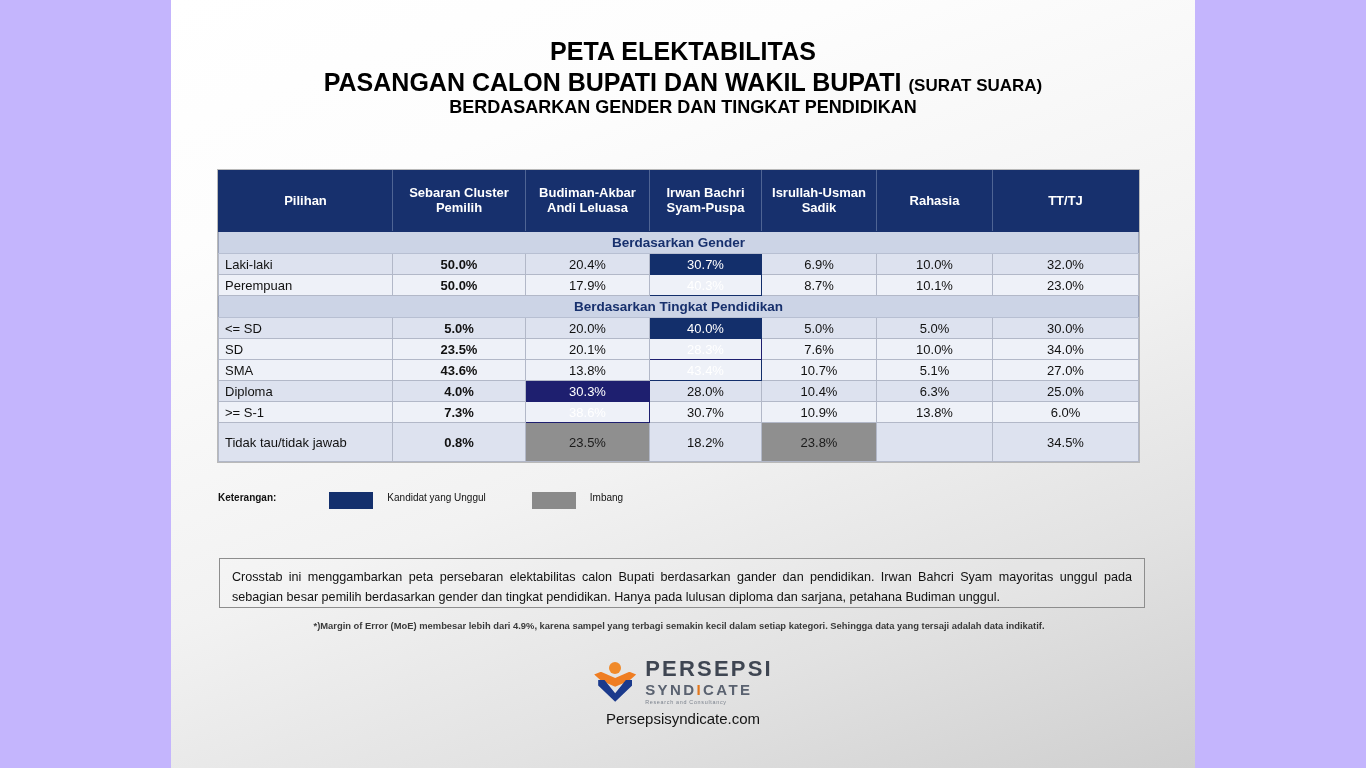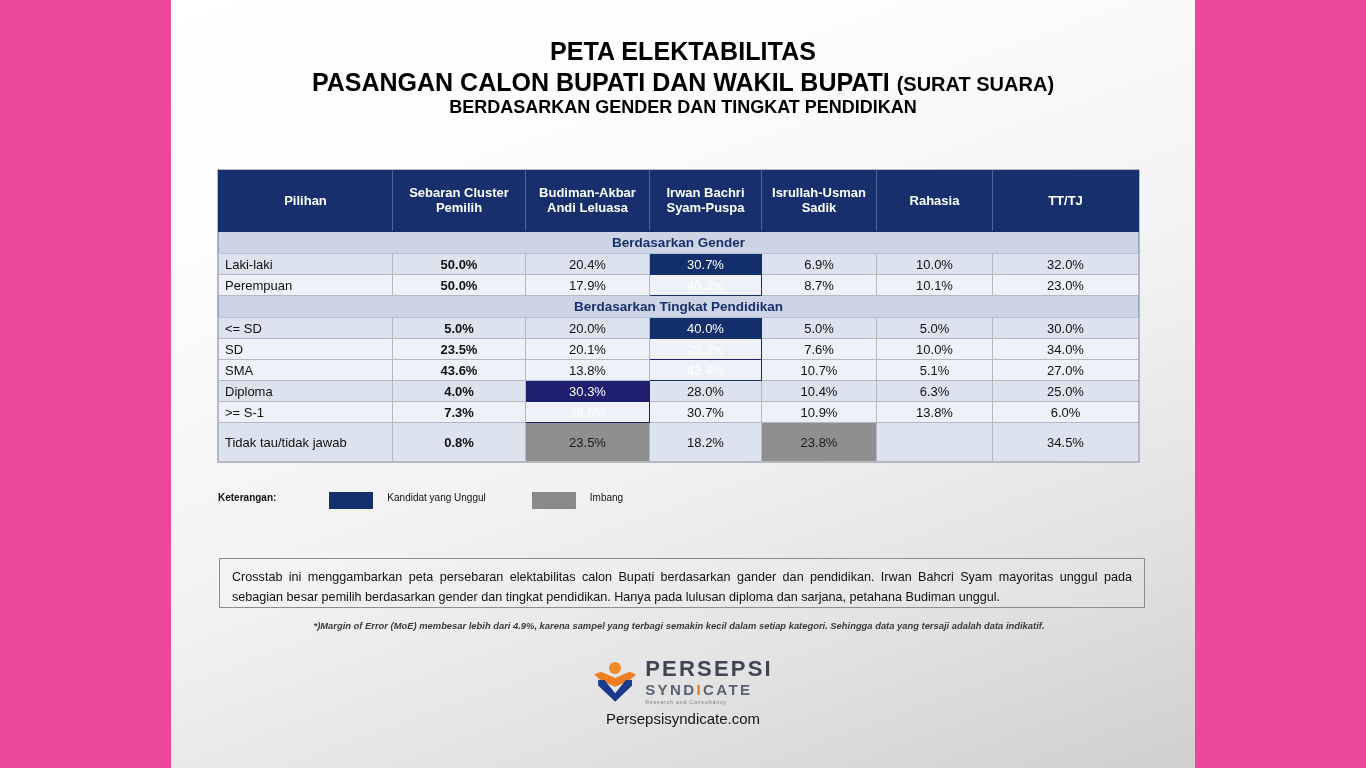--- a/index.html
+++ b/index.html
@@ -1,37 +1,37 @@
 <!DOCTYPE html>
 <html><head>
 <meta charset="utf-8">
 <style>
   html,body{margin:0;padding:0;}
   body{
     width:1366px;height:768px;overflow:hidden;
     background:#000;
     font-family:"Liberation Sans",sans-serif;
   }
-  #stage{position:relative;width:1366px;height:768px;background:#ec4899;}
+  #stage{position:relative;width:1366px;height:768px;background:#c4b5fd;}
 
   
   #slide{
     position:absolute;left:171px;top:0;width:1024px;height:768px;
     background:linear-gradient(160deg,#ffffff 0%,#fdfdfd 22%,#f2f2f2 55%,#e2e2e2 78%,#cfcfcf 100%);
     overflow:hidden;
   }
 
   
   #title-block{
     position:absolute;left:0;top:36px;width:1024px;text-align:center;
     color:#000;font-weight:bold;line-height:1.22;
   }
   .t-line1{font-size:25px;letter-spacing:.1px;}
   .t-line2{font-size:25px;white-space:nowrap;}
-  .t-line2 .small{font-size:20px;}
+  .t-line2 .small{font-size:17px;}
   .t-line3{font-size:18px;}
 
   
   #table-wrap{position:absolute;left:47px;top:170px;width:920px;}
   table.grid{
     border-collapse:collapse;width:920px;
     table-layout:fixed;
     box-shadow:0 0 0 1px #b9b9b9;
     background:#dfe3ee;
   }
@@ -87,21 +87,21 @@
   #description-box{
     position:absolute;left:48px;top:558px;width:900px;
     border:1px solid #8d8d8d;background:rgba(255,255,255,0.10);
     padding:9px 12px 0 12px;font-size:12.6px;line-height:1.55;color:#111;
     text-align:justify;
   }
 
   
   #footnote{
     position:absolute;left:48px;top:620px;width:920px;text-align:center;
-    font-size:9.4px;font-style:italic;font-weight:bold;color:#3a3a3a;
+    font-size:9.4px;font-weight:bold;color:#3a3a3a;
   }
 
   
   #logo{
     position:absolute;left:0;top:658px;width:1024px;display:flex;
     justify-content:center;align-items:center;gap:8px;
   }
   #logo-mark{position:relative;width:44px;height:42px;}
   #logo-mark .head{
     position:absolute;left:16px;top:1px;width:12px;height:12px;border-radius:50%;

